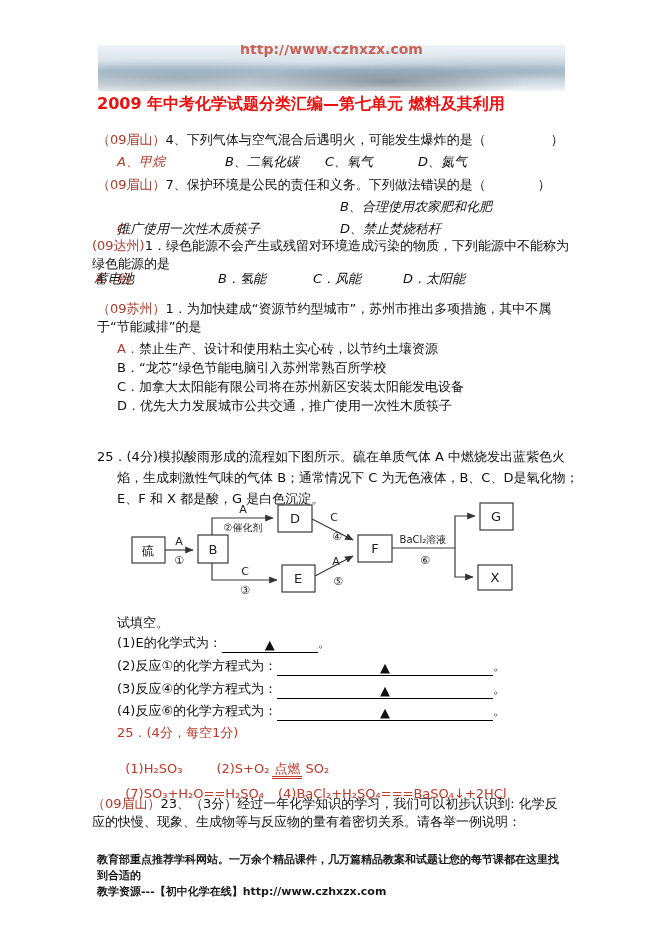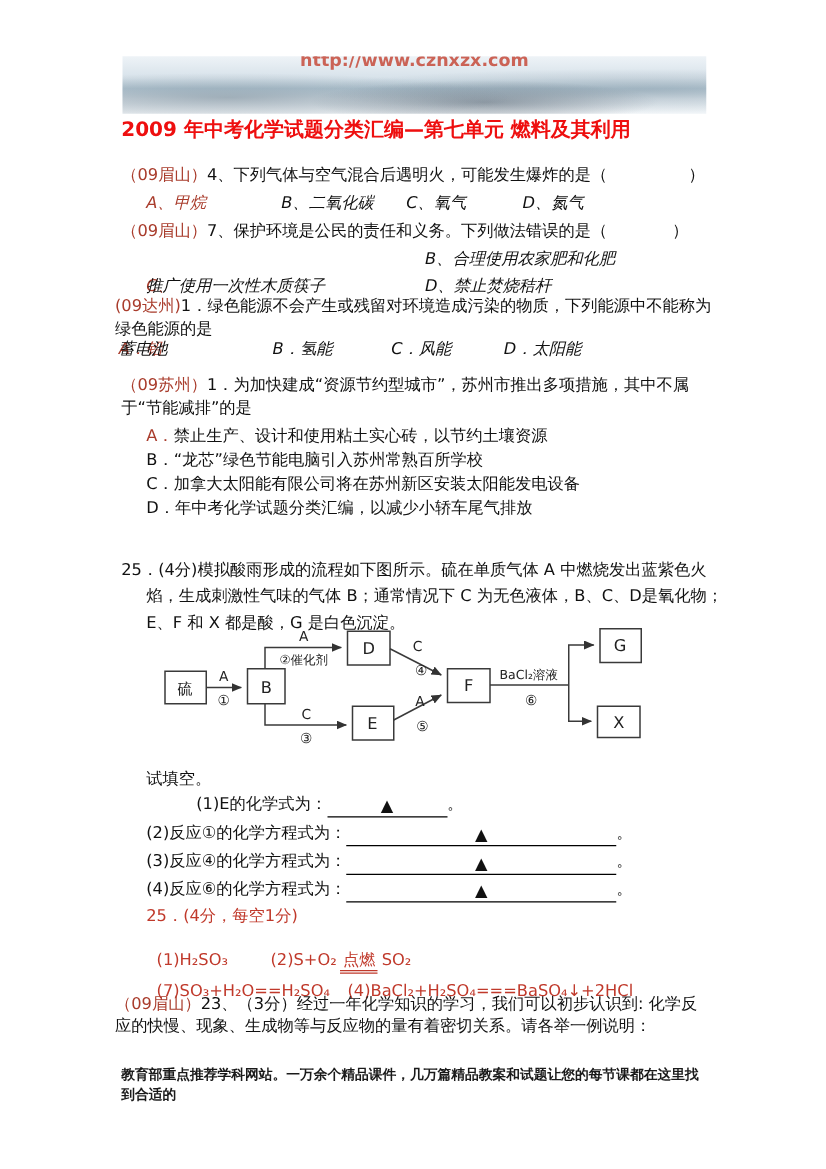--- a/index.html
+++ b/index.html
@@ -91,21 +91,21 @@
     </span>
   <span style="left:123px;">B．氢能</span>
   <span style="left:218px;">C．风能</span>
   <span style="left:308px;">D．太阳能</span>
 </div>
 
 <div class="abs line wrap18" style="left:97px;top:300px;width:472px;"><span class="tag">（09苏州）</span><span>1．为加快建成“资源节约型城市”，苏州市推出多项措施，其中不属于“节能减排”的是</span></div>
 <div class="abs line" style="left:117px;top:340px;"><span class="red">A．</span><span>禁止生产、设计和使用粘土实心砖，以节约土壤资源</span></div>
 <div class="abs line" style="left:117px;top:359px;">B．“龙芯”绿色节能电脑引入苏州常熟百所学校</div>
 <div class="abs line" style="left:117px;top:378px;">C．加拿大太阳能有限公司将在苏州新区安装太阳能发电设备</div>
-<div class="abs line" style="left:117px;top:397px;">D．年中考化学试题分类汇编，以减少小轿车尾气排放</div>
+<div class="abs line" style="left:117px;top:397px;">D．优先大力发展城市公共交通，推广使用一次性木质筷子</div>
 
 <div class="abs line hang" style="left:97px;top:414px;width:470px;">25．(4分)模拟酸雨形成的流程如下图所示。硫在单质气体 A 中燃烧发出蓝紫色火焰，生成刺激性气味的气体 B；通常情况下 C 为无色液体，B、C、D是氧化物；E、F 和 X 都是酸，G 是白色沉淀。</div>
 
 <svg class="abs" style="left:115px;top:488px;" width="420" height="130" viewBox="0 0 420 130">
   <defs>
     <marker id="arr" markerWidth="8" markerHeight="7" refX="6.5" refY="3" orient="auto">
       <path d="M0,0 L7,3 L0,6 z" fill="#333"></path>
     </marker>
   </defs>
   <g fill="none" stroke="#3a3a3a" stroke-width="1.2">
@@ -144,30 +144,31 @@
     <text x="219" y="33">C</text>
     <text x="222" y="52">④</text>
     <text x="221" y="77">A</text>
     <text x="223" y="97">⑤</text>
     <text x="308" y="55" font-size="10">BaCl₂溶液</text>
     <text x="310" y="76">⑥</text>
   </g>
 </svg>
 
 <div class="abs line" style="left:117px;top:614px;">试填空。</div>
-<div class="abs line" style="left:117px;top:634px;margin-left:40px;"><span>(1)E的化学式为：</span><span class="blank blank-short"><span>▲</span></span><span>。</span></div>
+<div class="abs line" style="left:117px;top:634px;"><span>(1)E的化学式为：</span><span class="blank blank-short"><span>▲</span></span><span>。</span></div>
 <div class="abs line" style="left:117px;top:657px;"><span>(2)反应①的化学方程式为：</span><span class="blank blank-long"><span>▲</span></span><span>。</span></div>
 <div class="abs line" style="left:117px;top:680px;"><span>(3)反应④的化学方程式为：</span><span class="blank blank-long"><span>▲</span></span><span>。</span></div>
 <div class="abs line" style="left:117px;top:702px;"><span>(4)反应⑥的化学方程式为：</span><span class="blank blank-long"><span>▲</span></span><span>。</span></div>
 
 <div class="abs line ans" style="left:117px;top:724px;">25．(4分，每空1分)</div>
 <div class="abs ans" style="left:117px;top:746px;">
   <span>(1)H₂SO₃</span><span style="display:inline-block;width:34px;"></span><span><span>(2)S+O₂</span><span class="cond">点燃</span><span>SO₂</span></span>
 </div>
 <div class="abs ans" style="left:117px;top:771px;">
   <span>(7)SO₃+H₂O==H₂SO₄</span><span style="display:inline-block;width:14px;"></span><span>(4)BaCl₂+H₂SO₄===BaSO₄↓+2HCl</span>
 </div>
 
 <div class="abs line wrap18" style="left:92px;top:795px;width:478px;"><span class="tag">（09眉山）</span><span>23、（3分）经过一年化学知识的学习，我们可以初步认识到: 化学反应的快慢、现象、生成物等与反应物的量有着密切关系。请各举一例说明：</span></div>
 
 <div class="abs footer" style="left:97px;top:852px;width:470px;">
   <div>教育部重点推荐学科网站。一万余个精品课件，几万篇精品教案和试题让您的每节课都在这里找到合适的</div>
+  <div><span>教学资源---【初中化学在线】</span><span>http://www.czhxzx.com</span></div>
 </div>
 
 </body></html>

